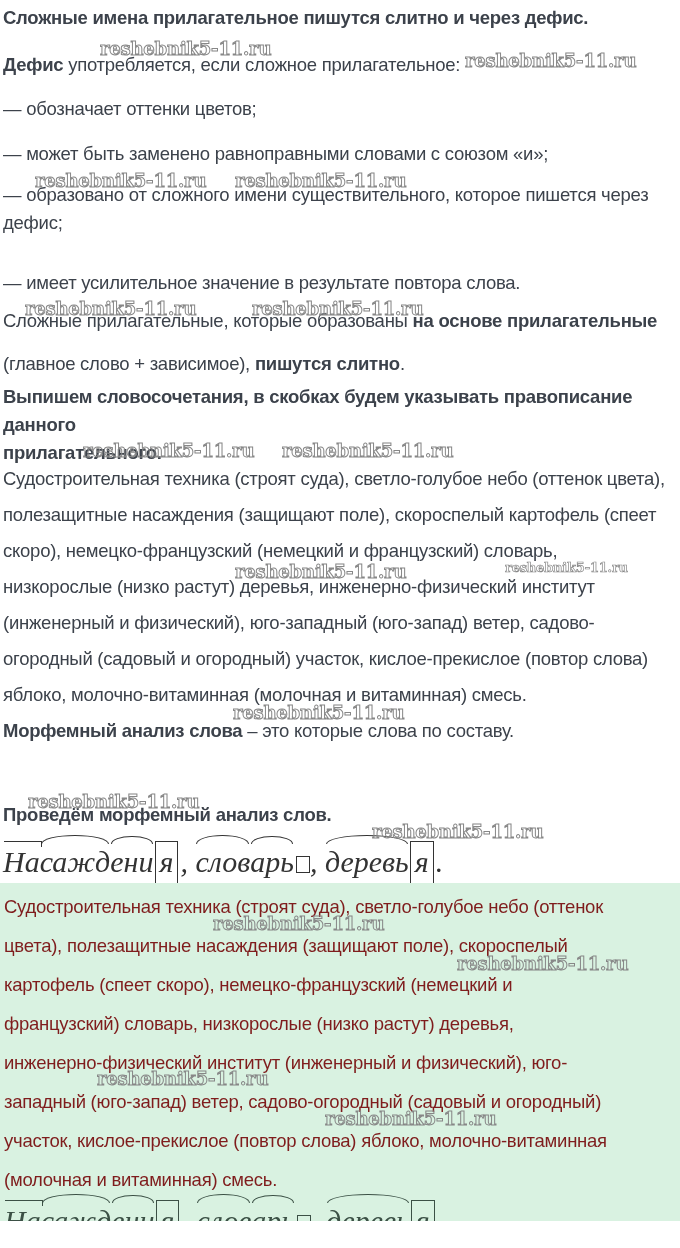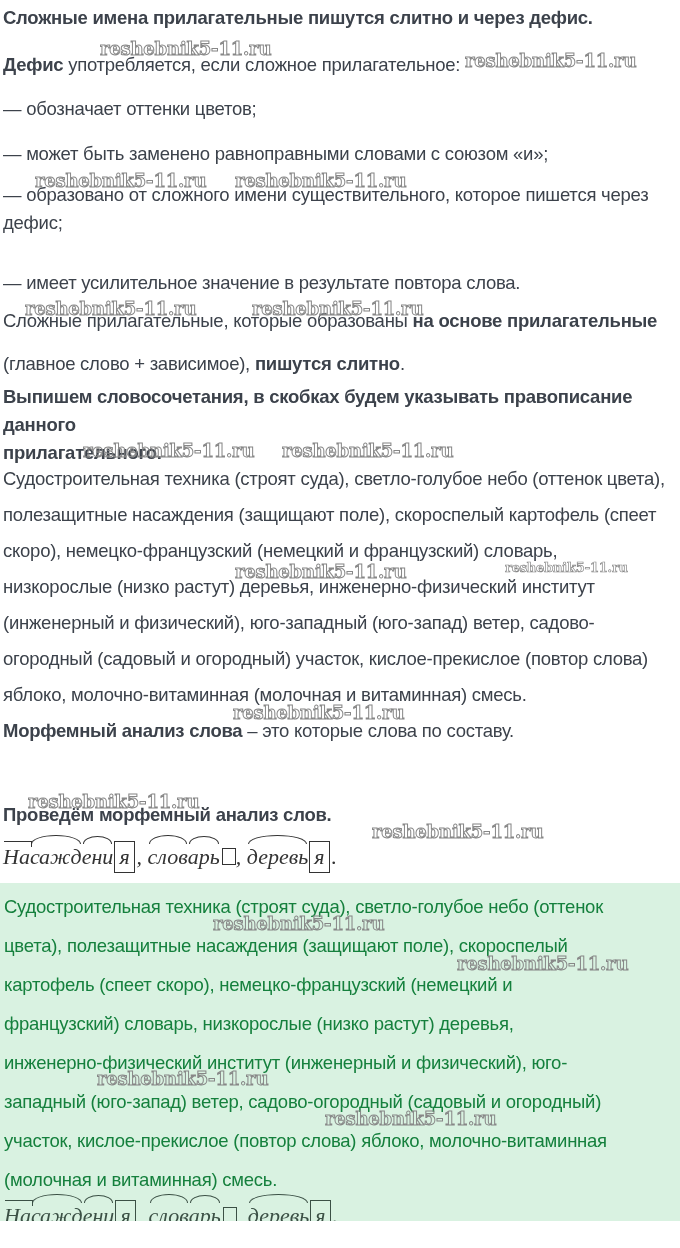--- a/index.html
+++ b/index.html
@@ -43,27 +43,27 @@
     .wm.sm{-webkit-text-stroke:0.7px #878787;}
   }
   
   #answer-block{
     position:absolute;left:0;top:883px;
     width:680px;height:338px;
     background:#d9f2e1;
     overflow:hidden;
     color:#3b5045;
   }
-  #answer-block .tb{color:#15803d;}
+  #answer-block .tb{color:#7f1d1d;}
   
   .mor{
     position:absolute;left:3px;
     font-family:"Liberation Serif",serif;
     font-style:italic;
-    font-size:22px;
+    font-size:30px;
     line-height:1.35;
     color:#333333;
     white-space:nowrap;
   }
   .mor .seg{position:relative;display:inline-block;}
   .mor .seg.prefix::after{
     content:"";position:absolute;left:1px;right:-2px;top:-1px;height:5px;
     border-top:1.5px solid currentColor;border-right:1.5px solid currentColor;
   }
   .mor .seg.root::before{
@@ -84,21 +84,21 @@
     width:12px;height:15px;border:1.5px solid currentColor;
     display:inline-block;vertical-align:-1px;margin-left:2px;
   }
   #answer-mor{color:#3b5045;}
 </style>
 </head>
 <body>
 
 <div id="page">
 
-  <div class="tb b" style="top:6px">Сложные имена прилагательные пишутся слитно и через дефис.</div>
+  <div class="tb b" style="top:6px">Сложные имена прилагательное пишутся слитно и через дефис.</div>
 
   <div class="tb" style="top:53px"><span class="b">Дефис</span><span> употребляется, если сложное прилагательное:</span></div>
 
   <div class="tb" style="top:97px">— обозначает оттенки цветов;</div>
   <div class="tb" style="top:142px">— может быть заменено равноправными словами с союзом «и»;</div>
   <div class="tb lh42" style="top:181px">— образовано от сложного имени существительного, которое пишется через
 дефис;</div>
   <div class="tb" style="top:271px">— имеет усилительное значение в результате повтора слова.</div>
 
   <div class="tb" style="top:309px"><span>Сложные прилагательные, которые образованы </span><span class="b">на основе прилагательные</span></div>

